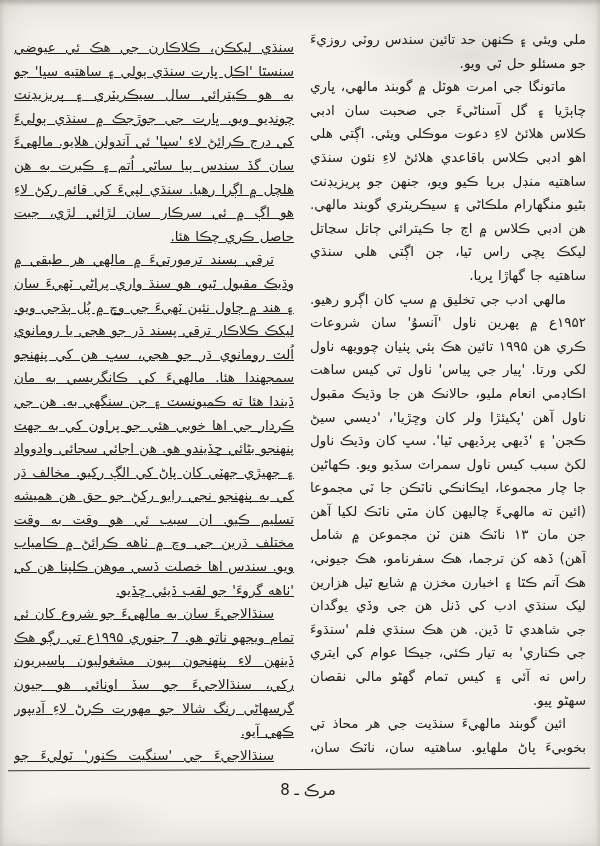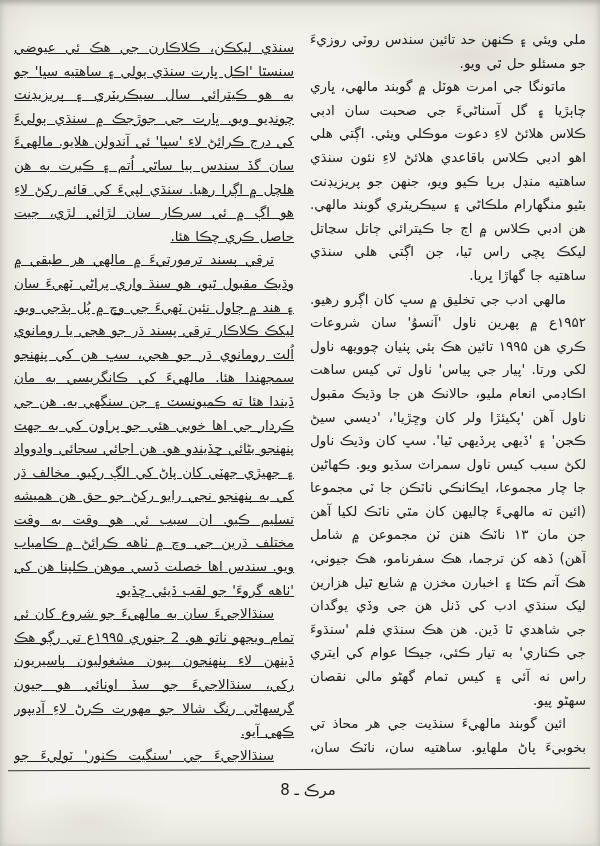--- a/index.html
+++ b/index.html
@@ -63,21 +63,21 @@
   <div class="text-column col-right">
     <p>ملي ويئي ۽ ڪنهن حد تائين سندس روٽي روزيءَ جو مسئلو حل ٿي ويو.</p>
     <p class="indent">ماتونگا جي امرت هوٽل ۾ گوبند مالهي، ڀاري چاٻڙيا ۽ گل آسناڻيءَ جي صحبت سان ادبي ڪلاس هلائڻ لاءِ دعوت موڪلي ويئي. اڳتي هلي اهو ادبي ڪلاس باقاعدي هلائڻ لاءِ نئون سنڌي ساهتيه منڊل برپا ڪيو ويو، جنهن جو پريزيڊنٽ بڻيو منگهارام ملڪاڻي ۽ سيڪريٽري گوبند مالهي. هن ادبي ڪلاس ۾ اڄ جا ڪيترائي ڄاتل سڃاتل ليکڪ پچي راس ٿيا، جن اڳتي هلي سنڌي ساهتيه جا گهاڙا ڀريا.</p>
     <p class="indent">مالهي ادب جي تخليق ۾ سڀ کان اڳرو رهيو. ۱۹۵۲ع ۾ پهرين ناول 'آنسوُ' سان شروعات ڪري هن ۱۹۹۵ تائين هڪ ٻئي پٺيان چوويهه ناول لکي ورتا. 'پيار جي پياس' ناول تي کيس ساهت اڪاڊمي انعام مليو، حالانڪ هن جا وڌيڪ مقبول ناول آهن 'پکيئڙا ولر کان وڇڙيا'، 'ديسي سيڻ ڪجن' ۽ 'ڏيهي پرڏيهي ٿيا'. سڀ کان وڌيڪ ناول لکڻ سبب کيس ناول سمراٽ سڏيو ويو. ڪهاڻين جا چار مجموعا، ايڪانڪي ناٽڪن جا ٽي مجموعا (ائين ته مالهيءَ چاليهن کان مٿي ناٽڪ لکيا آهن جن مان ۱۳ ناٽڪ هنن ٽن مجموعن ۾ شامل آهن) ڏهه کن ترجما، هڪ سفرنامو، هڪ جيوني، هڪ آتم ڪٿا ۽ اخبارن مخزن ۾ شايع ٿيل هزارين ليک سنڌي ادب کي ڏنل هن جي وڏي يوگدان جي شاهدي ٿا ڏين. هن هڪ سنڌي فلم 'سنڌوءَ جي ڪناري' به تيار ڪئي، جيڪا عوام کي ايتري راس نه آئي ۽ کيس تمام گهڻو مالي نقصان سهڻو پيو.</p>
     <p class="indent">ائين گوبند مالهيءَ سنڌيت جي هر محاذ تي بخوبيءَ پاڻ ملهايو. ساهتيه سان، ناٽڪ سان، اورل (آوازي) ڪلچر سان. پڇاڙيءَ وارن سالن ۾ هن 'مرڪ' ادبي رسالو به شايع ڪيو.</p>
   </div>
 
   <div class="text-column col-left">
     <p>سنڌي ليکڪن، ڪلاڪارن جي هڪ ئي عيوضي سنسٿا 'اڪل ڀارت سنڌي ٻولي ۽ ساهتيه سڀا' جو به هو ڪيترائي سال سيڪريٽري ۽ پريزيڊنٽ چونڊيو ويو. ڀارت جي جوڙجڪ ۾ سنڌي ٻوليءَ کي درج ڪرائڻ لاءِ 'سڀا' ئي آندولن هلايو. مالهيءَ سان گڏ سندس ٻيا ساٿي اُتم ۽ ڪيرت به هن هلچل ۾ اڳرا رهيا. سنڌي لپيءَ کي قائم رکڻ لاءِ هو اڳ ۾ ئي سرڪار سان لڙائي لڙي، جيت حاصل ڪري چڪا هئا.</p>
     <p class="indent">ترقي پسند ترمورتيءَ ۾ مالهي هر طبقي ۾ وڌيڪ مقبول ٿيو، هو سنڌ واري پراڻي ٽهيءَ سان ۽ هند ۾ ڄاول نئين ٽهيءَ جي وچ ۾ پُل ٻڌجي ويو. ليکڪ ڪلاڪار ترقي پسند ڌر جو هجي يا رومانوي اُلٽ رومانوي ڌر جو هجي، سڀ هن کي پنهنجو سمجهندا هئا. مالهيءَ کي ڪانگريسي به مان ڏيندا هئا ته ڪميونسٽ ۽ جن سنگهي به. هن جي ڪردار جي اها خوبي هئي جو پراون کي به جهٽ پنهنجو بڻائي ڇڏيندو هو. هن اجائي سجائي وادوواد ۽ جهيڙي جهٽي کان پاڻ کي الڳ رکيو. مخالف ڌر کي به پنهنجو نجي رايو رکڻ جو حق هن هميشه تسليم ڪيو. ان سبب ئي هو وقت به وقت مختلف ڌرين جي وچ ۾ ٺاهه ڪرائڻ ۾ ڪامياب ويو. سندس اها خصلت ڏسي موهن ڪلپنا هن کي 'ٺاهه گروءَ' جو لقب ڏيئي ڇڏيو.</p>
-    <p class="indent">سنڌالاجيءَ سان به مالهيءَ جو شروع کان ئي تمام ويجهو ناتو هو. 2 جنوري ۱۹۹۵ع تي رڳو هڪ ڏينهن لاءِ پنهنجون ٻيون مشغوليون پاسيريون رکي، سنڌالاجيءَ جو سڏ اونائي هو جيون گرسهاڻي رنگ شالا جو مهورت ڪرڻ لاءِ آديپور ڪهي آيو.</p>
+    <p class="indent">سنڌالاجيءَ سان به مالهيءَ جو شروع کان ئي تمام ويجهو ناتو هو. 7 جنوري ۱۹۹۵ع تي رڳو هڪ ڏينهن لاءِ پنهنجون ٻيون مشغوليون پاسيريون رکي، سنڌالاجيءَ جو سڏ اونائي هو جيون گرسهاڻي رنگ شالا جو مهورت ڪرڻ لاءِ آديپور ڪهي آيو.</p>
     <p class="indent">سنڌالاجيءَ جي 'سنگيت ڪنور' ٽوليءَ جو مهورت به ۱۶ نومبر ۱۹۹۱ع تي هن جي ئي مبارڪ هٿن سان ٿيو هو. اهو ڏسي کيس بيحد سنتوش ٿيو ته 'سنگيت ڪنور'</p>
   </div>
 
   <div class="footer-rule"></div>
 
   <div class="page-number">مرڪ ـ 8</div>
 
 </div>
 
 </body></html>

